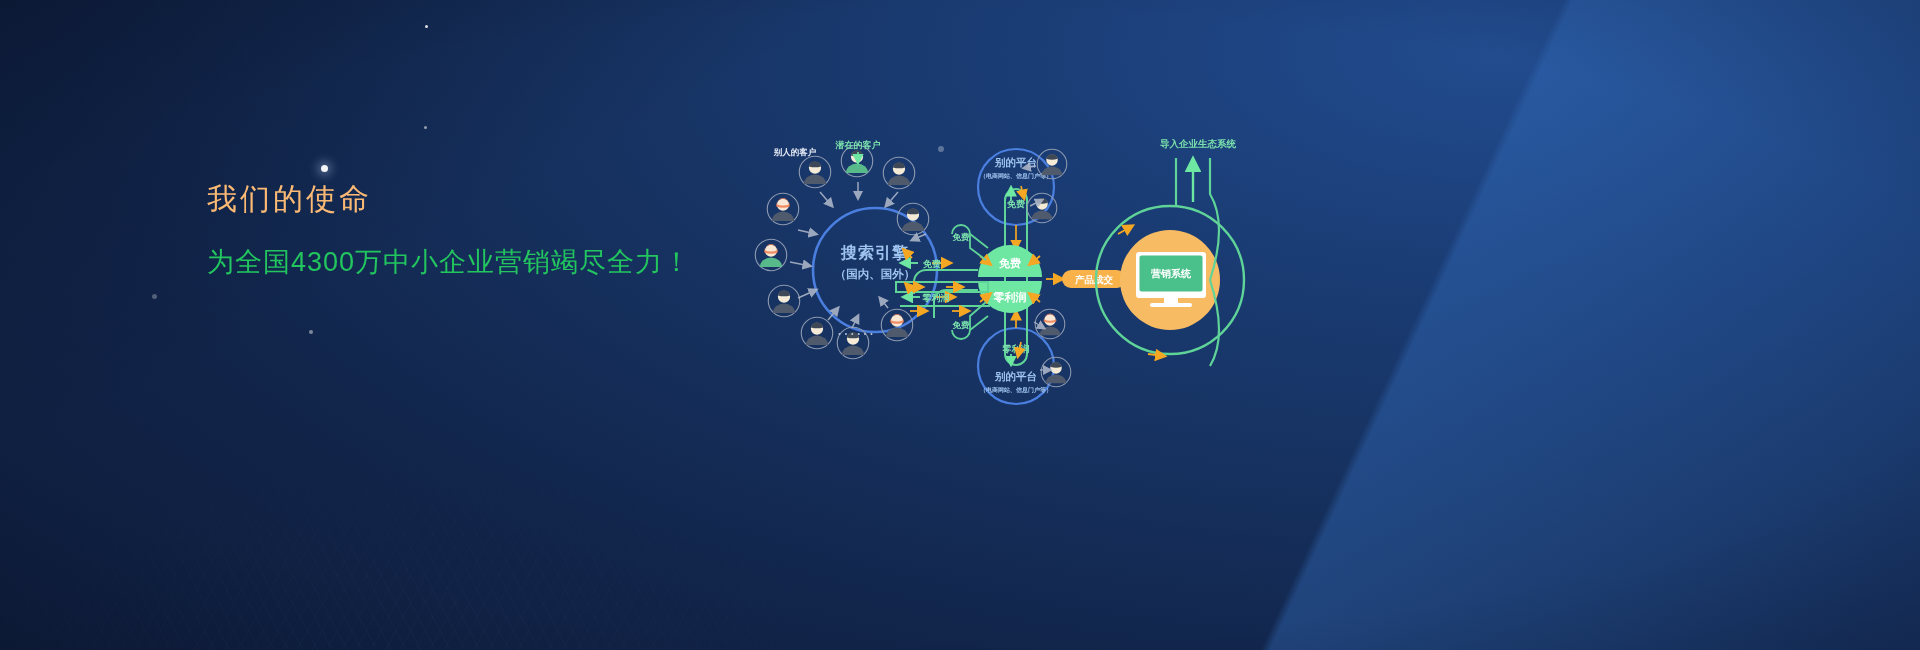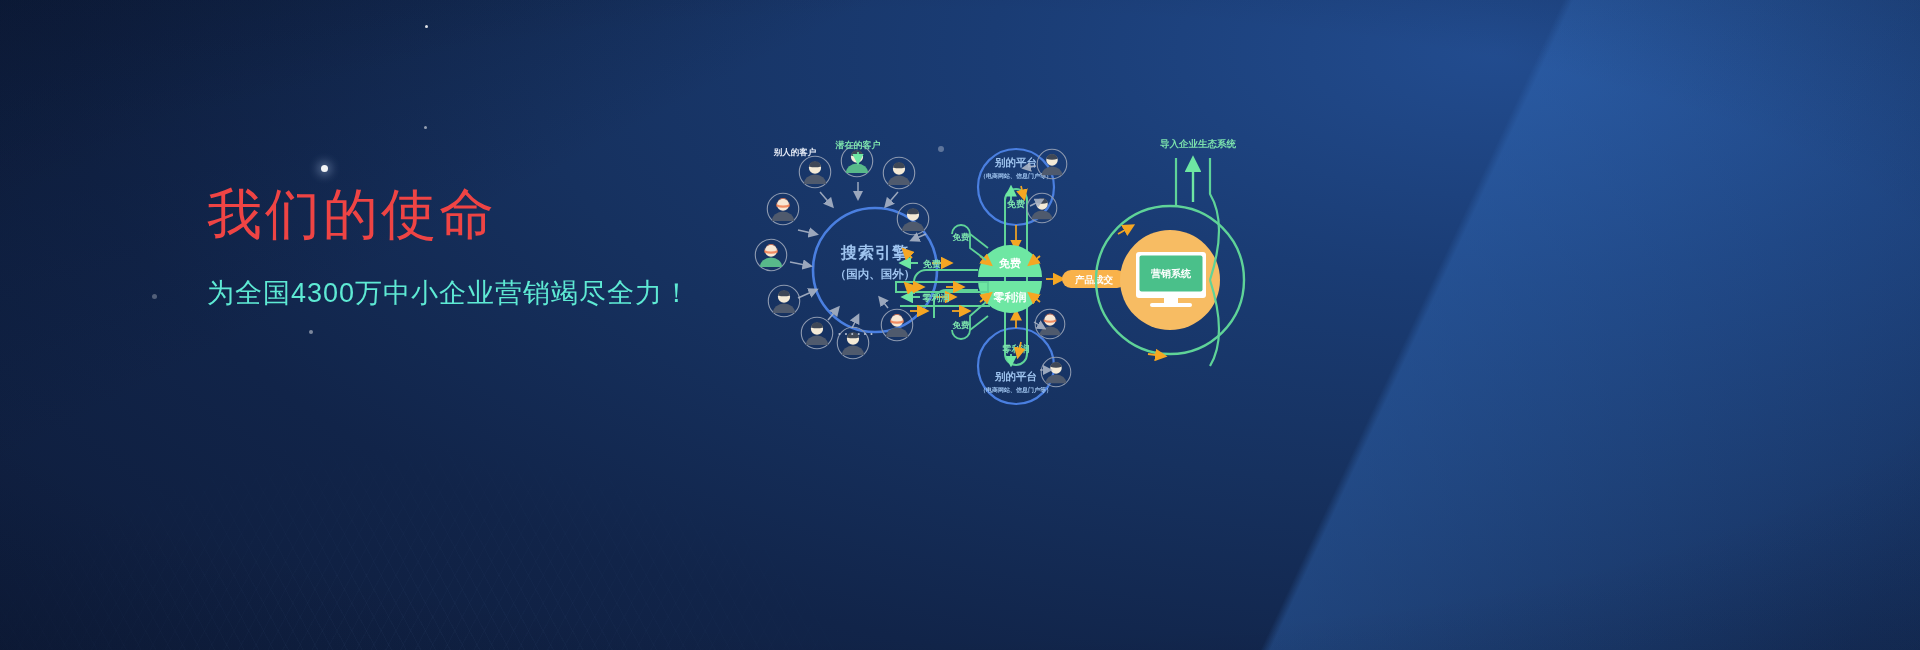--- a/index.html
+++ b/index.html
@@ -39,26 +39,26 @@
   .bg-vignette{
     position:absolute; inset:0;
     background:radial-gradient(130% 120% at 50% 50%, rgba(0,0,0,0) 40%, rgba(4,10,26,0.55) 100%);
   }
   .dot{ position:absolute; border-radius:50%; background:#ffffff; }
   .dot.glow{ box-shadow:0 0 10px 4px rgba(200,220,255,.35); }
 
   
   .copy{ position:absolute; left:207px; top:180px; width:720px; }
   .copy h1{
-    font-size:55px; font-weight:400; color:#ef4444;
+    font-size:30px; font-weight:400; color:#fdba74;
     letter-spacing:3px; line-height:1.25;
   }
   .copy p{
     margin-top:26px;
-    font-size:27px; font-weight:400; color:#5eead4;
+    font-size:27px; font-weight:400; color:#22c55e;
     letter-spacing:1px;
   }
 
   
   .diagram{ position:absolute; left:740px; top:130px; width:560px; height:300px; }
   .diagram svg{ display:block; width:560px; height:300px; overflow:visible; }
 
   .lbl{ font-family:"Liberation Sans","DejaVu Sans",sans-serif; }
   .t-white{ fill:#e9eef8; }
   .t-green{ fill:#7ce2ad; }

